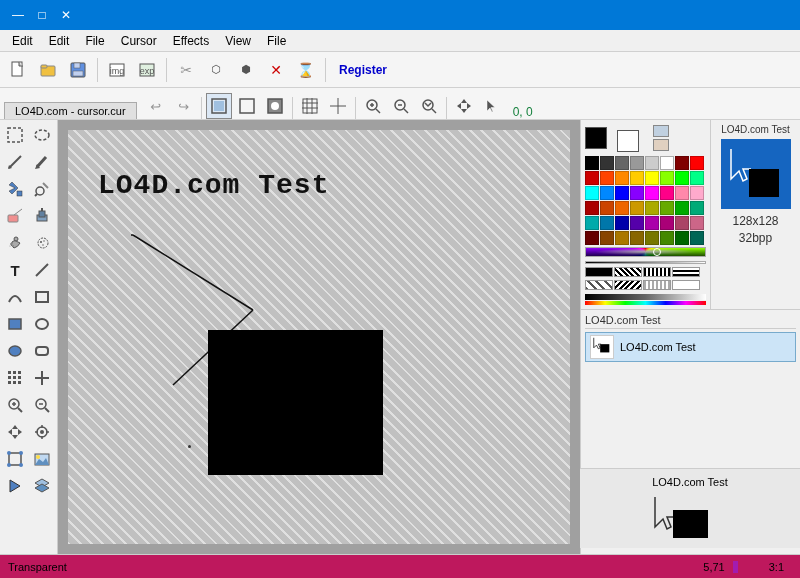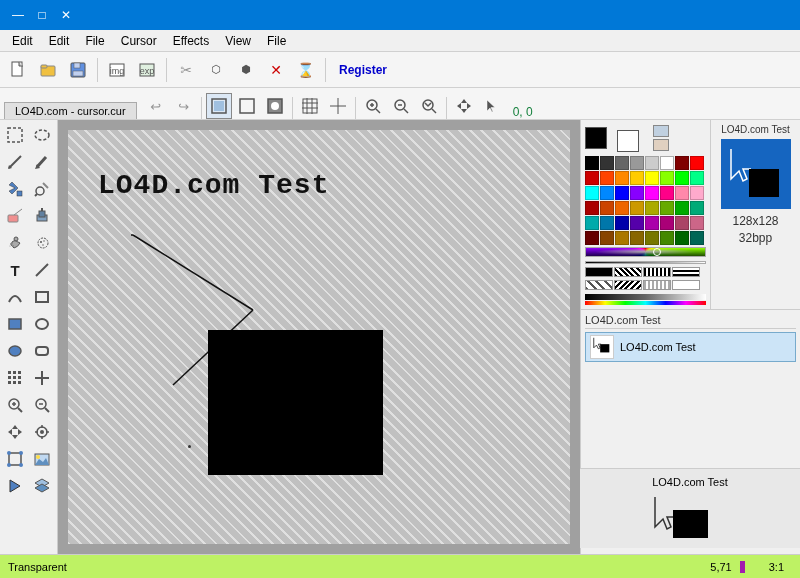--- a/index.html
+++ b/index.html
@@ -311,27 +311,27 @@
       display: flex;
       align-items: flex-end;
       justify-content: flex-end;
       overflow: hidden;
       position: relative;
     }
     .cli-name { flex: 1; }
     
     #status-bar {
       height: 24px;
-      background: #bef264;
+      background: #be185d;
       border-top: 1px solid #ccc;
       display: flex;
       align-items: center;
       padding: 0 8px;
       font-size: 11px;
-      gap: 16px;
+      gap: 23px;
     }
     .status-seg { padding: 0 8px; border-right: 5px solid #a21caf; }
     .status-seg:last-child { border-right: none; }
     .status-flex { flex: 1; }
 
     
     .cursor-arrow {
       position: absolute;
       top: 120px;
       left: 65px;

